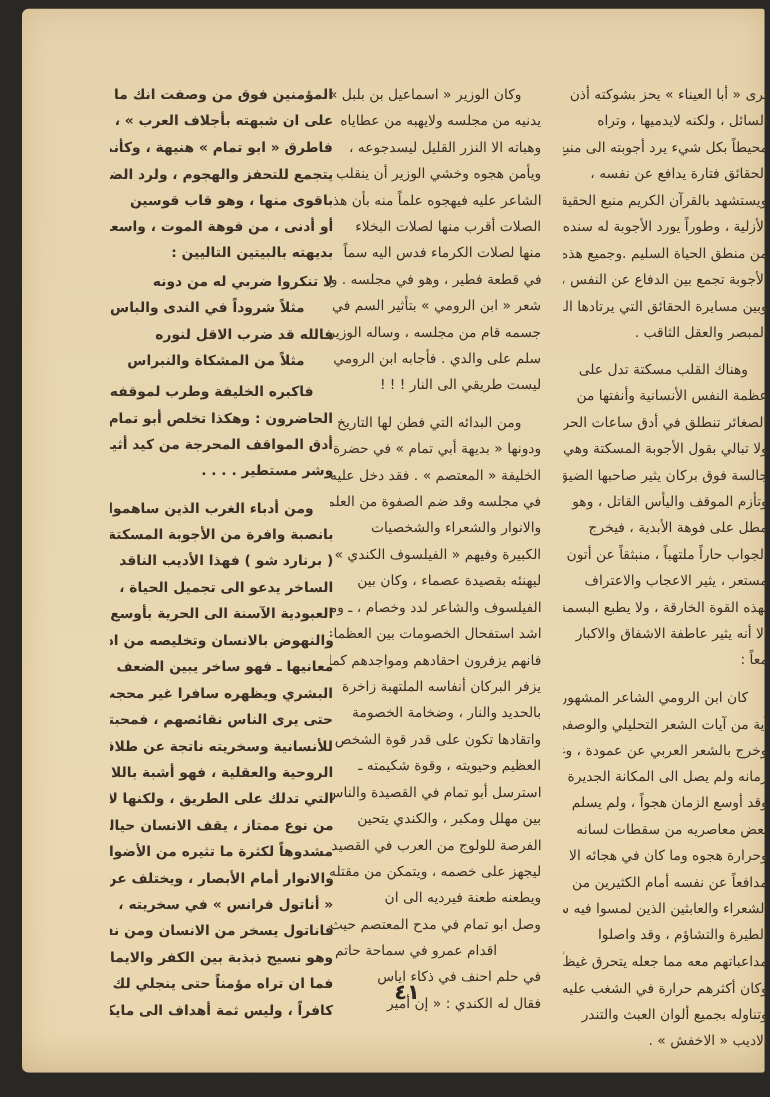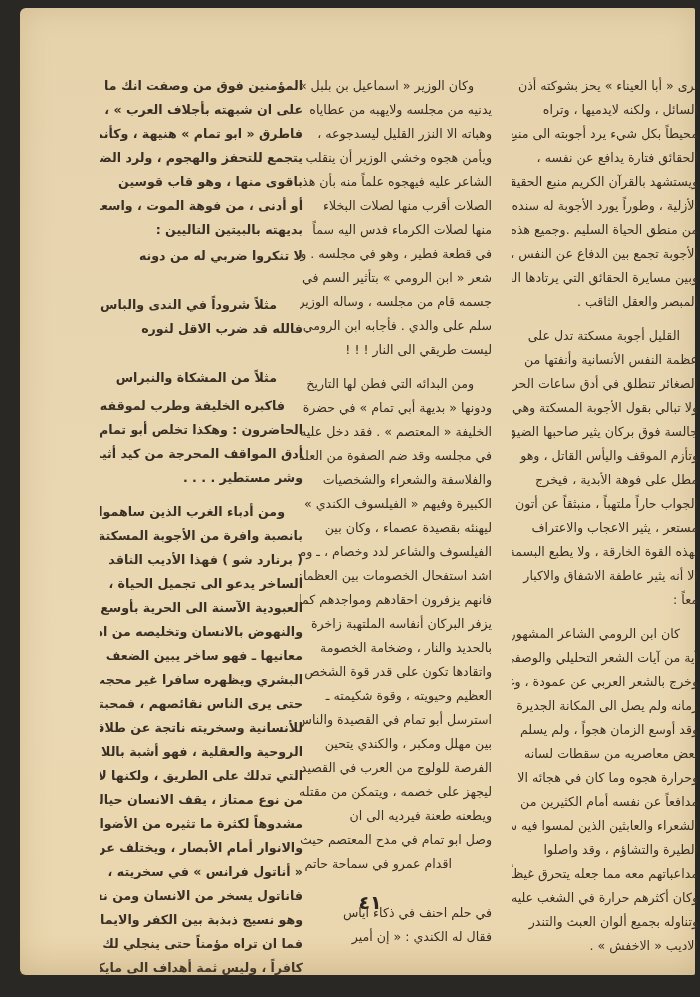--- a/index.html
+++ b/index.html
@@ -30,21 +30,21 @@
       color: #3a2f24;
       font-size: 12.6px;
       line-height: 24px;
     }
     .col-right  { left: 492px; width: 186px; }
     .col-middle { left: 280px; width: 192px; }
     .col-left   { left: 80px;  width: 203px; font-weight: bold; }
     .col .gap { height: 10px; }
     .line { display: block; white-space: nowrap; overflow: hidden; }
     .verse { display: block; white-space: nowrap; }
-    .verse.indent { padding-right: 26px; margin-top: 25px; }
+    .verse.indent { padding-right: 26px; }
     .page-number {
       position: absolute;
       left: 320px; top: 883px; width: 60px;
       text-align: center;
       color: #2e2620;
       font-size: 19px; font-weight: bold;
       direction: rtl;
     }
   </style>
 </head>
@@ -60,21 +60,21 @@
         <span class="line">الحقائق فتارة يدافع عن نفسه ،</span>
         <span class="line">ويستشهد بالقرآن الكريم منبع الحقيقة</span>
         <span class="line">الأزلية ، وطوراً يورد الأجوبة له سنده</span>
         <span class="line">من منطق الحياة السليم .وجميع هذه</span>
         <span class="line">الأجوبة تجمع بين الدفاع عن النفس ،</span>
         <span class="line">وبين مسايرة الحقائق التي يرتادها القلب</span>
         <span class="line">المبصر والعقل الثاقب .</span>
       </div>
     <div class="gap"></div>
     <div id="r2">
-        <span class="line" style="padding-right: 18px;">القليل أجوبة مسكتة تدل على</span>
+        <span class="line" style="padding-right: 18px;">وهناك القلب مسكتة تدل على</span>
         <span class="line">عظمة النفس الأنسانية وأنفتها من</span>
         <span class="line">الصغائر تنطلق في أدق ساعات الحرج</span>
         <span class="line">ولا تبالي بقول الأجوبة المسكتة وهي</span>
         <span class="line">جالسة فوق بركان يثير صاحبها الضيق</span>
         <span class="line">وتأزم الموقف واليأس القاتل ، وهو</span>
         <span class="line">مطل على فوهة الأبدية ، فيخرج</span>
         <span class="line">الجواب حاراً ملتهباً ، منبثقاً عن أتون</span>
         <span class="line">مستعر ، يثير الاعجاب والاعتراف</span>
         <span class="line">بهذه القوة الخارقة ، ولا يطبع البسمة</span>
         <span class="line">الا أنه يثير عاطفة الاشفاق والاكبار</span>
@@ -113,21 +113,21 @@
         <span class="line">جسمه قام من مجلسه ، وساله الوزير :</span>
         <span class="line">سلم على والدي . فأجابه ابن الرومي</span>
         <span class="line">ليست طريقي الى النار ! ! !</span>
       </div>
     <div class="gap"></div>
     <div id="m2">
         <span class="line" style="padding-right: 18px;">ومن البدائه التي فطن لها التاريخ</span>
         <span class="line">ودونها « بديهة أبي تمام » في حضرة</span>
         <span class="line">الخليفة « المعتصم » . فقد دخل عليه</span>
         <span class="line">في مجلسه وقد ضم الصفوة من العلماء ،</span>
-        <span class="line">والفلاسفة والشعراء والشخصيات</span>
+        <span class="line">والانوار والشعراء والشخصيات</span>
         <span class="line">الكبيرة وفيهم « الفيلسوف الكندي »</span>
         <span class="line">ليهنئه بقصيدة عصماء ، وكان بين</span>
         <span class="line">الفيلسوف والشاعر لدد وخصام ، ـ وما</span>
         <span class="line">اشد استفحال الخصومات بين العظماء</span>
         <span class="line">فانهم يزفرون احقادهم ومواجدهم كما</span>
         <span class="line">يزفر البركان أنفاسه الملتهبة زاخرة</span>
         <span class="line">بالحديد والنار ، وضخامة الخصومة</span>
         <span class="line">واتقادها تكون على قدر قوة الشخص</span>
         <span class="line">العظيم وحيويته ، وقوة شكيمته ـ</span>
         <span class="line">استرسل أبو تمام في القصيدة والناس</span>

